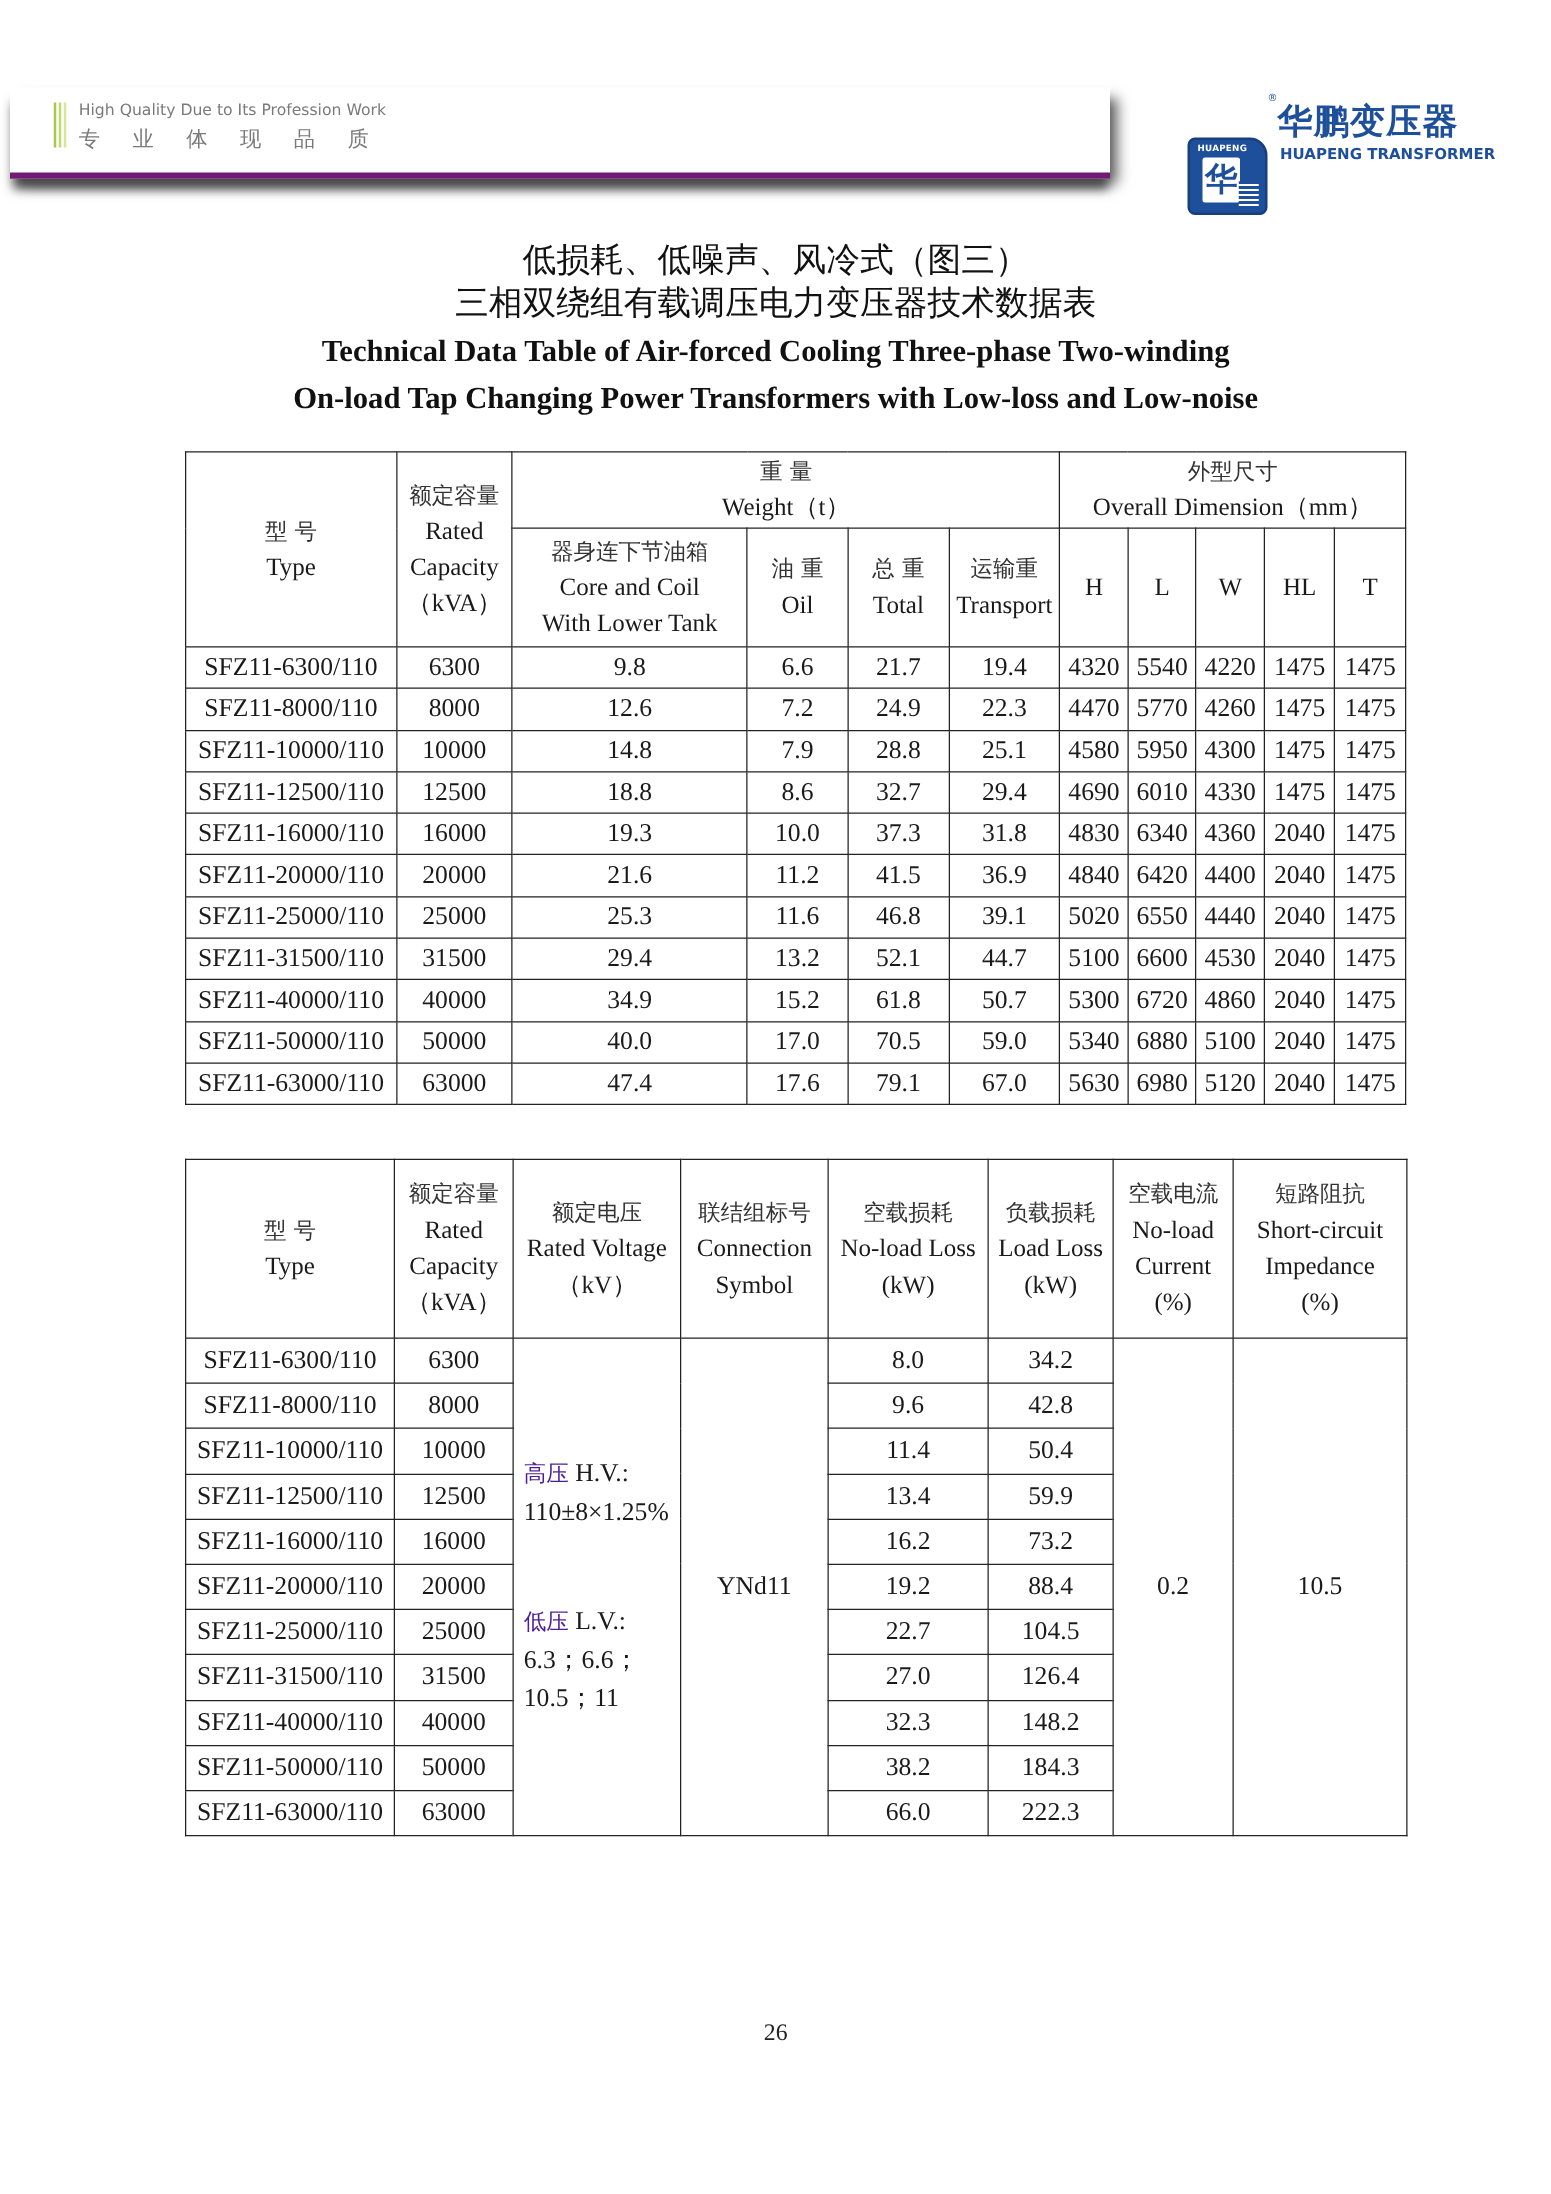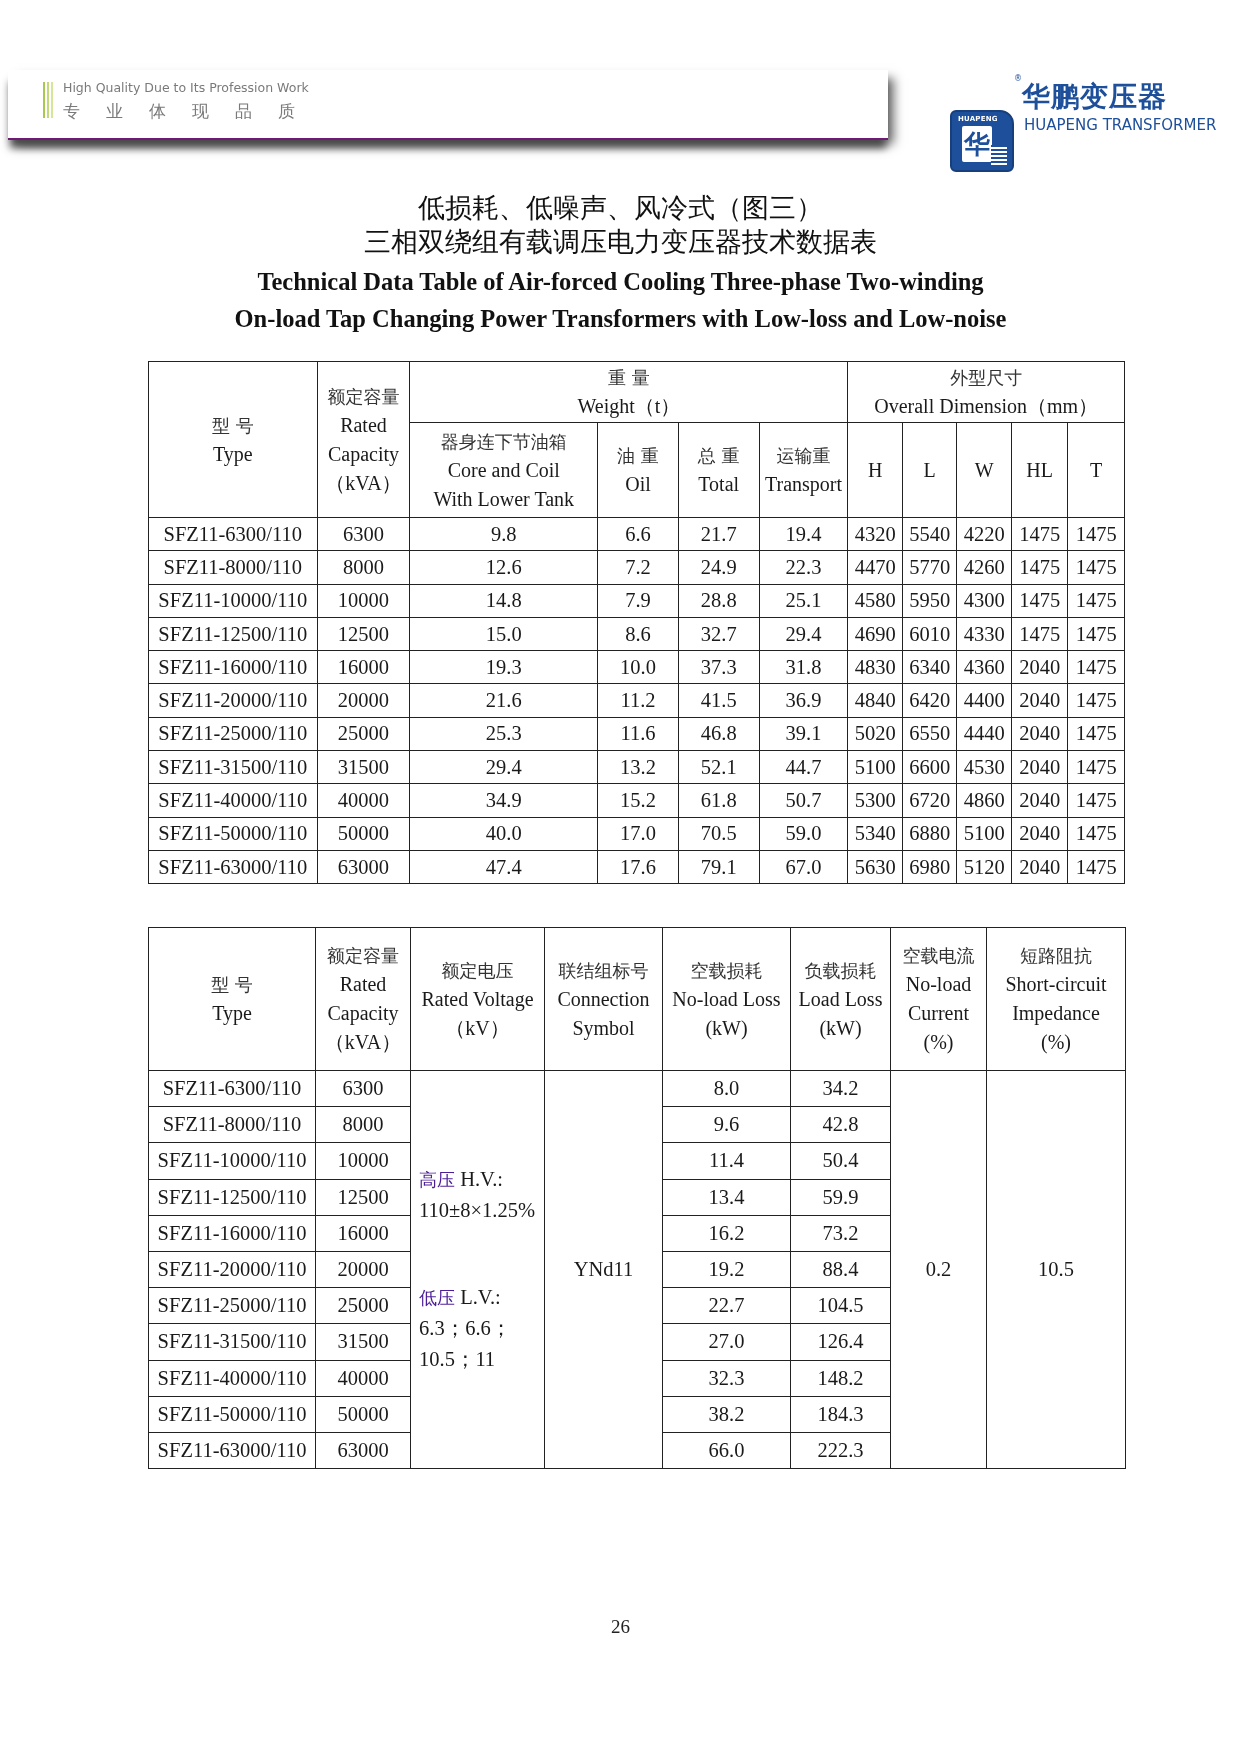--- a/index.html
+++ b/index.html
@@ -2,21 +2,21 @@
 <html><head>
 <meta charset="utf-8">
 <style>
   html, body { margin: 0; padding: 0; background: #ffffff; }
   body { width: 1241px; height: 1755px; position: relative; overflow: hidden;
          font-family: "Liberation Serif", "DejaVu Serif", serif; color: #1a1a1a; }
 
   
   .banner { position: absolute; left: 8px; top: 70px; width: 880px; height: 68px;
             background: #ffffff; box-shadow: 0 10px 8px -2px #4a4a4a, 8px 6px 10px -2px #777;
-            border-bottom: 2px solid #701a75; }
+            border-bottom: 5px solid #701a75; }
   .banner-bars { position: absolute; left: 35px; top: 12px; width: 12px; height: 36px; }
   .banner-bars span { position: absolute; top: 0; width: 2px; height: 36px; background: #a9c850; }
   .banner-bars span:nth-child(1) { left: 0; }
   .banner-bars span:nth-child(2) { left: 4px; background: #c2d97a; }
   .banner-bars span:nth-child(3) { left: 8px; background: #d5e59a; }
   .banner-en { position: absolute; left: 55px; top: 10px; font-family: "DejaVu Sans", sans-serif;
                font-size: 12.5px; color: #7a7a7a; white-space: nowrap; }
   .banner-cn { position: absolute; left: 55px; top: 30px; font-family: "DejaVu Sans", sans-serif;
                font-size: 17px; color: #7a7a7a; letter-spacing: 26px; white-space: nowrap; }
 
@@ -28,21 +28,21 @@
   .logo-mark .lm-char { position: absolute; left: 10px; top: 14px; width: 30px; height: 36px;
                background: #ffffff; border-radius: 2px; color: #1d4f9a; font-size: 26px;
                text-align: center; line-height: 36px; font-family: "DejaVu Sans", sans-serif; font-weight: bold; }
   .logo-mark .lm-grid { position: absolute; right: 5px; bottom: 5px; width: 16px; height: 20px;
                background: repeating-linear-gradient(0deg, #ffffff 0 2px, #1d4f9a 2px 4px); }
   .logo-reg { position: absolute; left: 64px; top: 2px; font-size: 8px; color: #1d4f9a;
               font-family: "DejaVu Sans", sans-serif; }
   .logo-cn { position: absolute; left: 72px; top: 6px; font-family: "DejaVu Sans", sans-serif;
              font-size: 28px; font-weight: bold; color: #1d4f9a; white-space: nowrap; letter-spacing: 1px; }
   .logo-en { position: absolute; left: 74px; top: 44px; font-family: "DejaVu Sans", sans-serif;
-             font-size: 15px; font-weight: normal; color: #1d4f9a; white-space: nowrap; }
+             font-size: 12px; font-weight: bold; color: #1d4f9a; white-space: nowrap; }
 
   
   .title-cn { position: absolute; left: 0; width: 1241px; text-align: center;
               font-family: "DejaVu Sans", sans-serif; font-size: 27px; color: #111; }
   .title-cn.l1 { top: 190px; }
   .title-cn.l2 { top: 224px; }
   .title-en { position: absolute; left: 0; width: 1241px; text-align: center;
               font-family: "Liberation Serif", serif; font-weight: bold; font-size: 24.5px; color: #111; }
   .title-en.l1 { top: 268px; }
   .title-en.l2 { top: 305px; }
@@ -198,21 +198,21 @@
         <td>25.1</td>
         <td>4580</td>
         <td>5950</td>
         <td>4300</td>
         <td>1475</td>
         <td>1475</td>
       </tr>
       <tr>
         <td>SFZ11-12500/110</td>
         <td>12500</td>
-        <td>15.0</td>
+        <td>18.8</td>
         <td>8.6</td>
         <td>32.7</td>
         <td>29.4</td>
         <td>4690</td>
         <td>6010</td>
         <td>4330</td>
         <td>1475</td>
         <td>1475</td>
       </tr>
       <tr>

